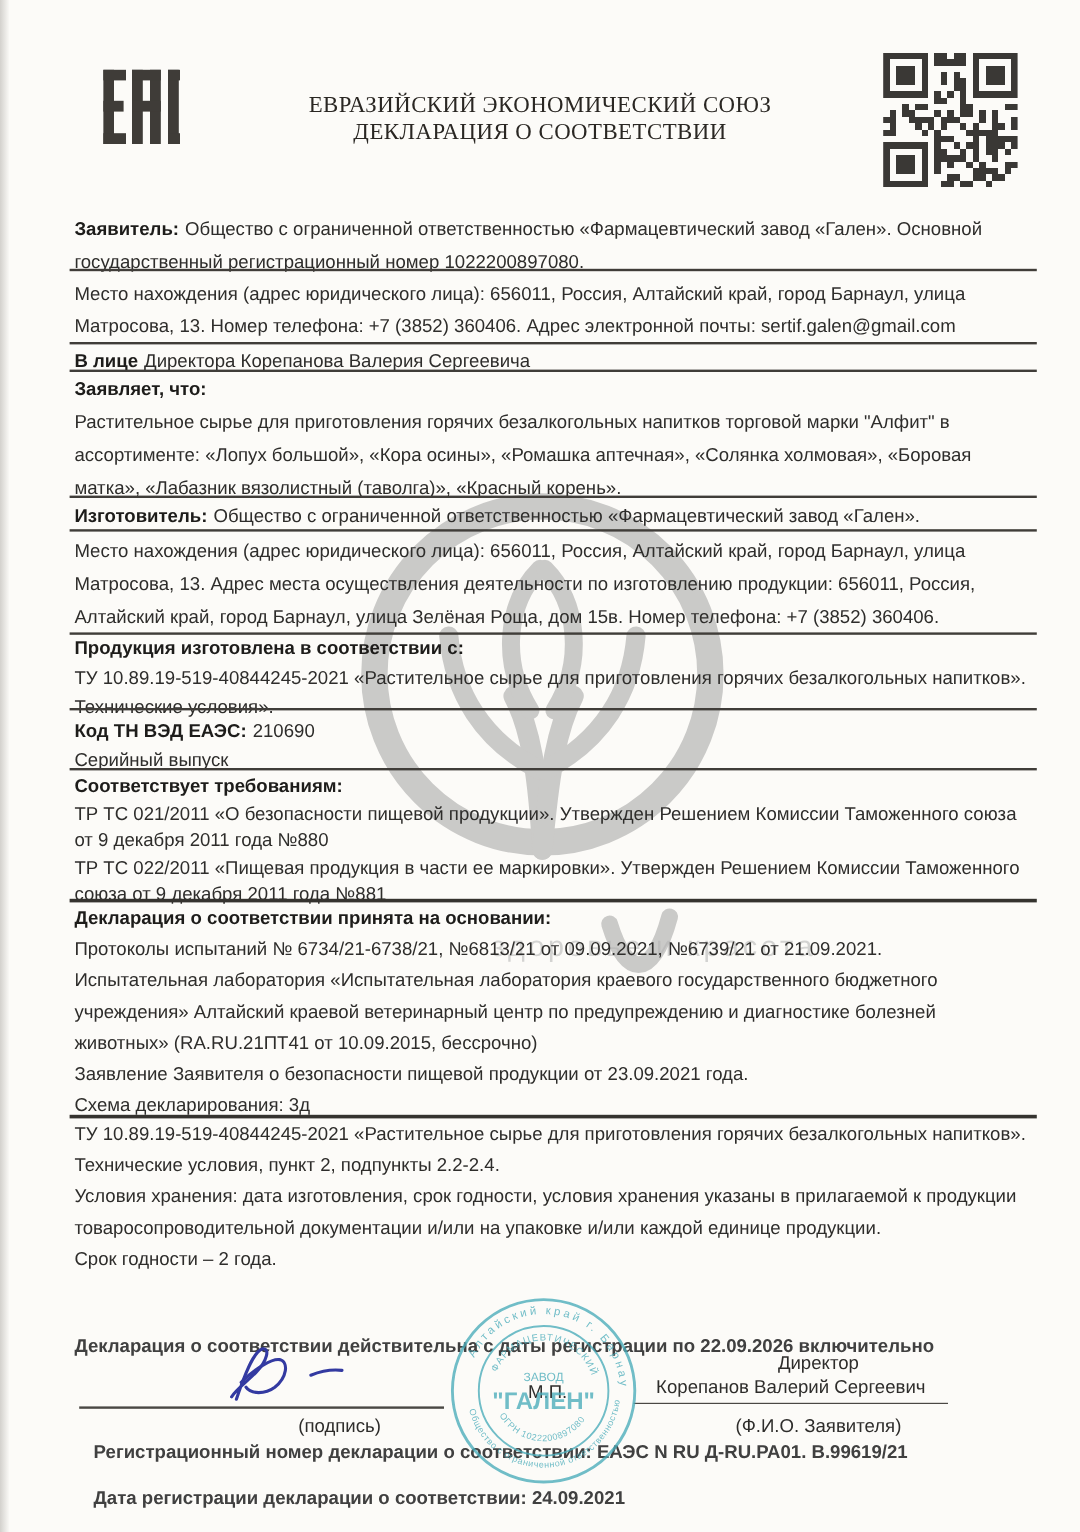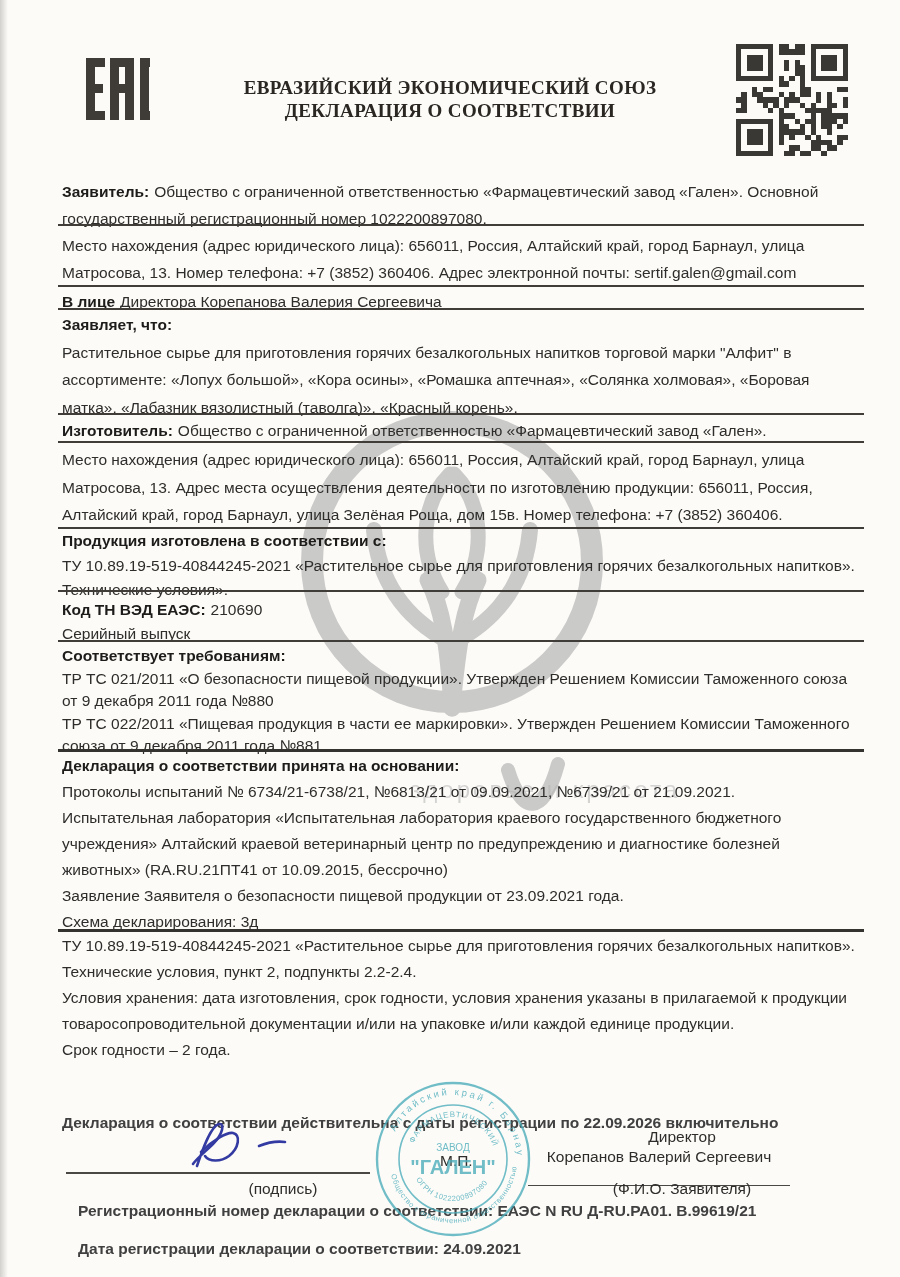--- a/index.html
+++ b/index.html
@@ -7,30 +7,30 @@
         font-family:"Liberation Sans",sans-serif;color:#2e2d2b;}
   .edge{position:absolute;left:0;top:0;width:8px;height:100%;
         background:linear-gradient(90deg,#d3d1cd,rgba(252,251,248,0));z-index:5;}
   .abs{position:absolute;}
   .sec{position:absolute;left:62px;width:800px;font-size:15.5px;line-height:27px;z-index:2;}
   .sec p{margin:0;}
   b.lbl{color:#1d1c1a;margin-right:5px;}
   .rule{position:absolute;left:58px;width:806px;height:1.8px;background:#403d39;z-index:2;}
   .rule.thick{height:2.5px;background:#35332f;}
   .title{position:absolute;left:200px;top:76px;width:500px;text-align:center;z-index:2;
-         font-family:"Liberation Serif",serif;font-weight:bold;font-size:19px;line-height:23px;
+         font-family:"Liberation Serif",serif;font-weight:normal;font-size:19px;line-height:23px;
          letter-spacing:.4px;color:#2a2723;}
   .wm-brand{position:absolute;left:170px;top:660px;width:716px;text-align:center;z-index:1;
             font-size:132px;font-weight:bold;letter-spacing:-2px;color:#a9a9a9;opacity:.55;line-height:110px;}
   .wm-tag{position:absolute;left:330px;top:776px;width:430px;text-align:center;z-index:1;
           font-size:24px;letter-spacing:3px;color:#b3b3b3;opacity:.55;}
   .sig-line{position:absolute;left:66px;top:1172px;width:304px;height:1.6px;background:#4a4844;z-index:2;}
   .caption{position:absolute;font-size:15.5px;color:#2e2d2b;z-index:2;padding-left:23px;}
   .dir-name{position:absolute;left:528px;top:1148px;width:262px;text-align:center;z-index:2;
-            font-size:15.5px;border-bottom:1.6px solid #4a4844;padding-bottom:19px;}
+            font-size:15.5px;border-bottom:1.6px solid #4a4844;padding-bottom:3px;}
   .bold-line{position:absolute;font-weight:bold;font-size:15.5px;color:#404040;z-index:2;}
   svg text{font-family:"Liberation Sans",sans-serif;}
 </style>
 </head>
 <body>
 
 <div class="page">
   <div class="edge"></div>
 
   <svg class="abs" style="left:86px;top:58px;z-index:2" width="64" height="64" viewBox="0 0 64 64">

